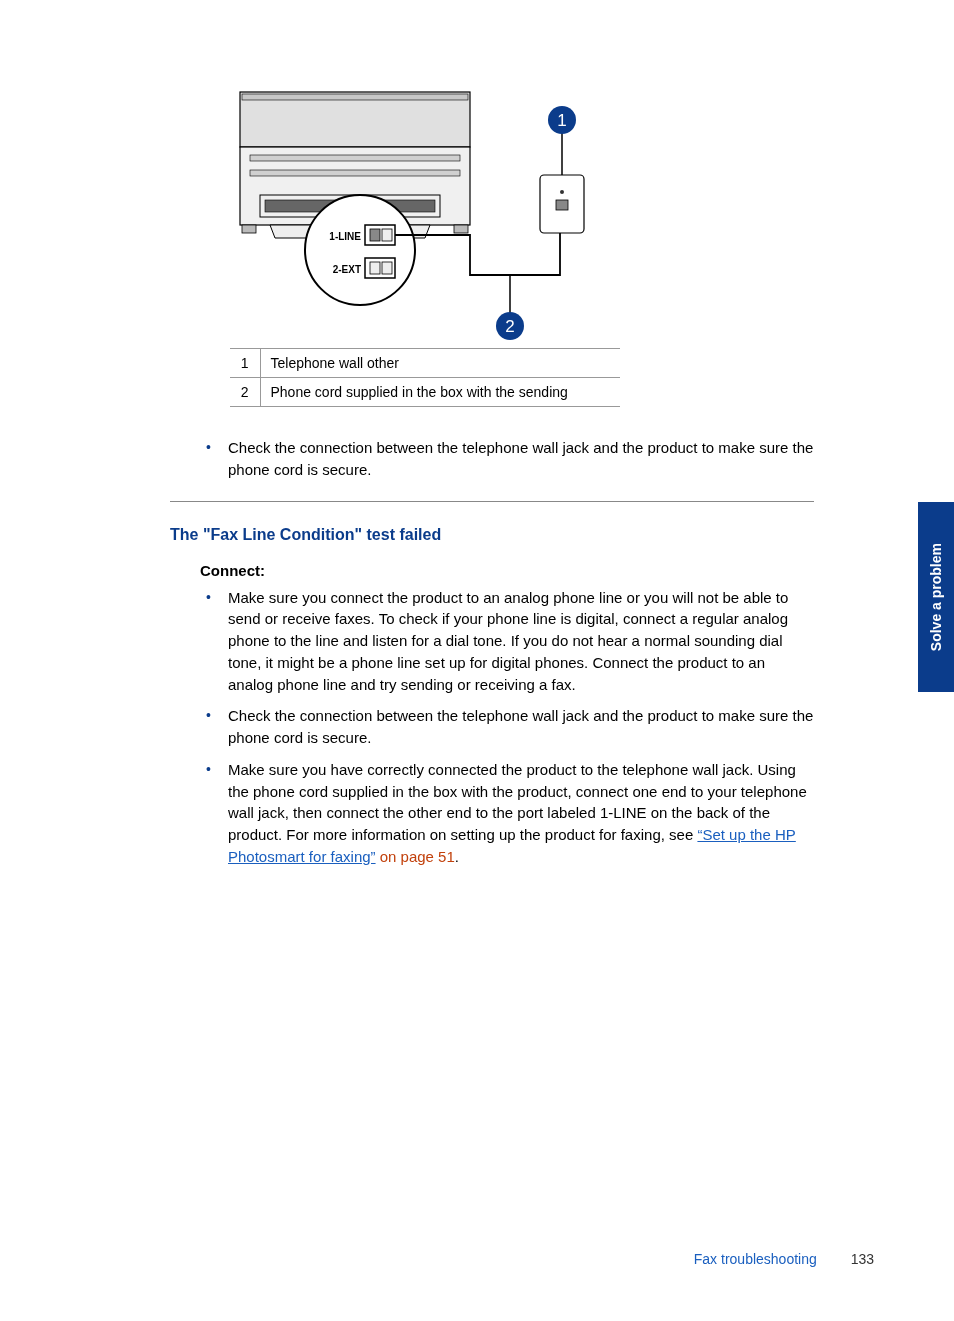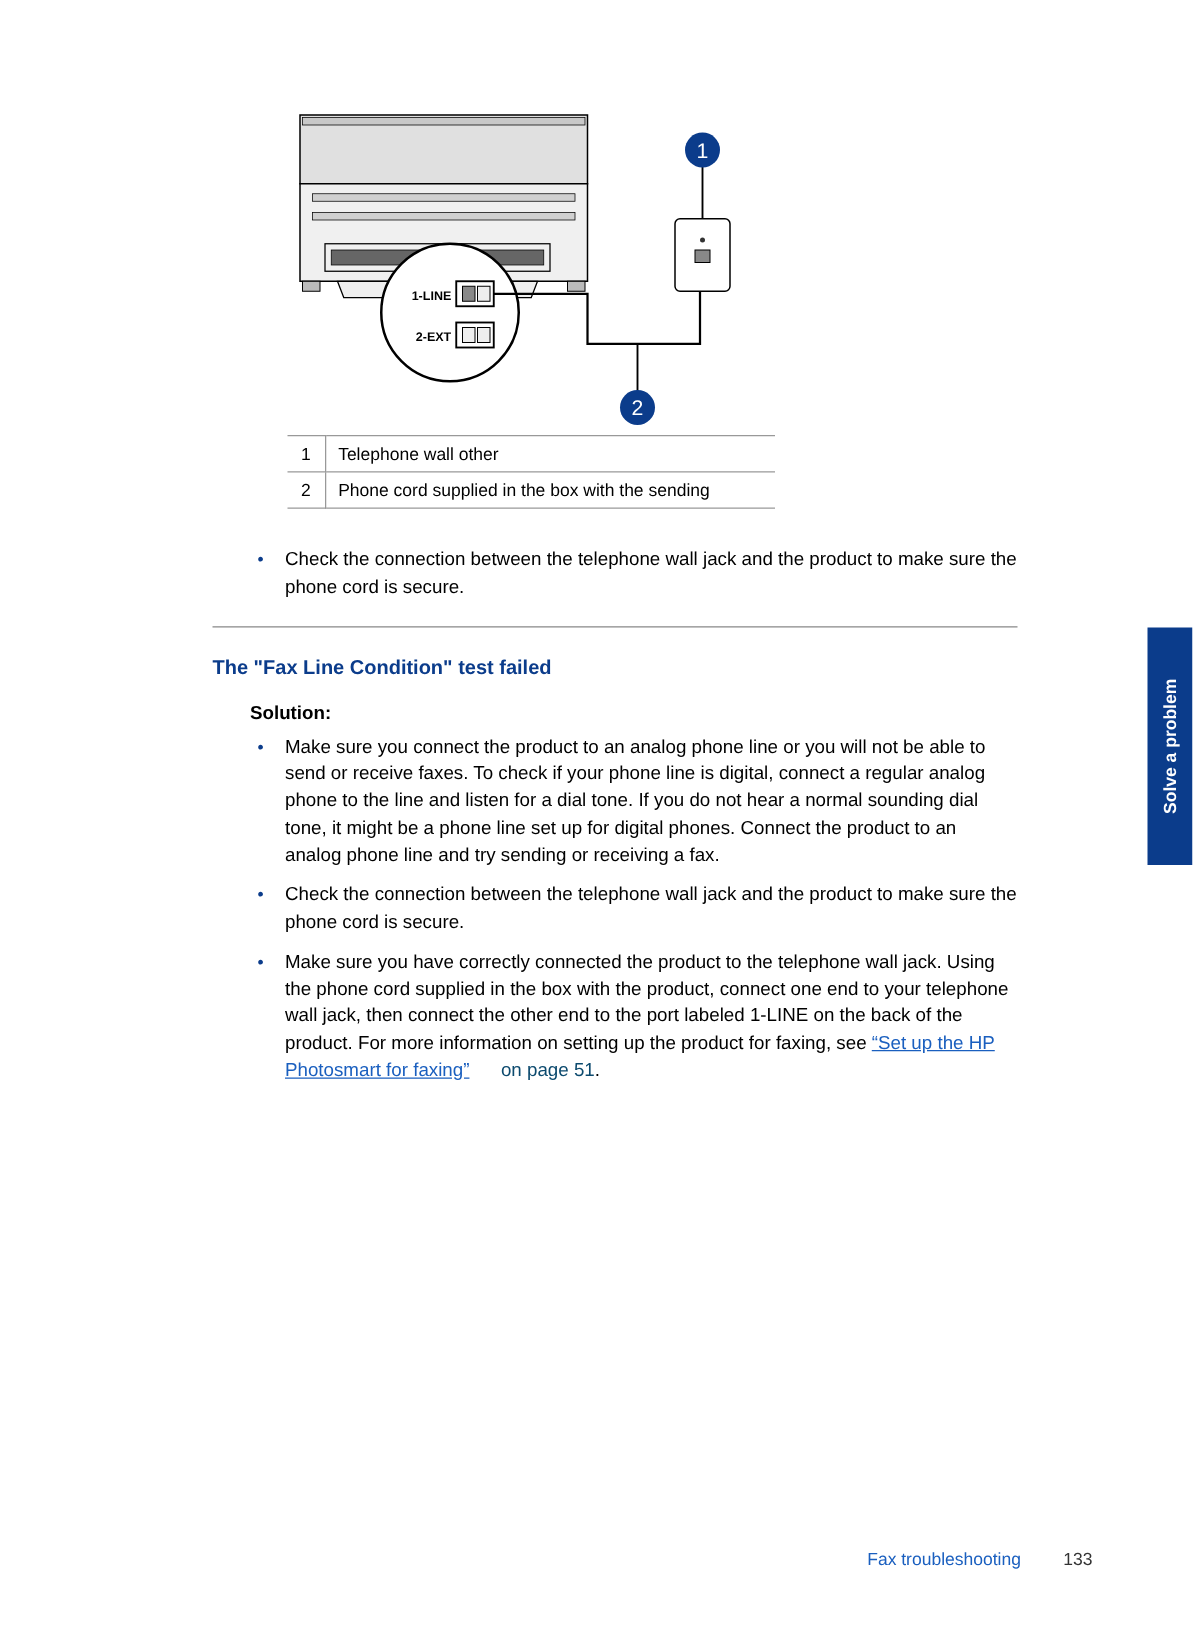--- a/index.html
+++ b/index.html
@@ -94,26 +94,25 @@
   }
   .sol-label {
     font-weight: bold;
     margin-bottom: 8px;
   }
   .inline-link {
     color: #1a5fbf;
     text-decoration: underline;
   }
   .inline-link-after {
-    color: #0c4a6e;
-    margin-left: 21px;
+    color: #c2410c;
   }
   .footer {
     position: absolute;
-    bottom: 66px;
+    bottom: 54px;
     right: 80px;
     font-size: 14px;
   }
   .footer .section-name { color: #1a5fbf; margin-right: 30px; }
   .footer .pagenum { color: #333; font-weight: normal; }
 </style>
 </head>
 <body>
 
 <div class="side-tab">
@@ -184,21 +183,21 @@
     <ul>
       <li>Check the connection between the telephone wall jack and the product to make sure the phone cord is secure.</li>
     </ul>
   </div>
 
   <hr class="divider">
 
   <div class="section-heading">The "Fax Line Condition" test failed</div>
 
   <div class="sol-body">
-    <div class="sol-label">Solution:</div>
+    <div class="sol-label">Connect:</div>
     <ul>
       <li>Make sure you connect the product to an analog phone line or you will not be able to send or receive faxes. To check if your phone line is digital, connect a regular analog phone to the line and listen for a dial tone. If you do not hear a normal sounding dial tone, it might be a phone line set up for digital phones. Connect the product to an analog phone line and try sending or receiving a fax.</li>
       <li>Check the connection between the telephone wall jack and the product to make sure the phone cord is secure.</li>
       <li>
         <span>Make sure you have correctly connected the product to the telephone wall jack. Using the phone cord supplied in the box with the product, connect one end to your telephone wall jack, then connect the other end to the port labeled 1-LINE on the back of the product. For more information on setting up the product for faxing, see </span><a href="#" class="inline-link">“Set up the HP Photosmart for faxing”</a><span class="inline-link-after"> on page 51</span><span>.</span>
       </li>
     </ul>
   </div>
 
 </div>

